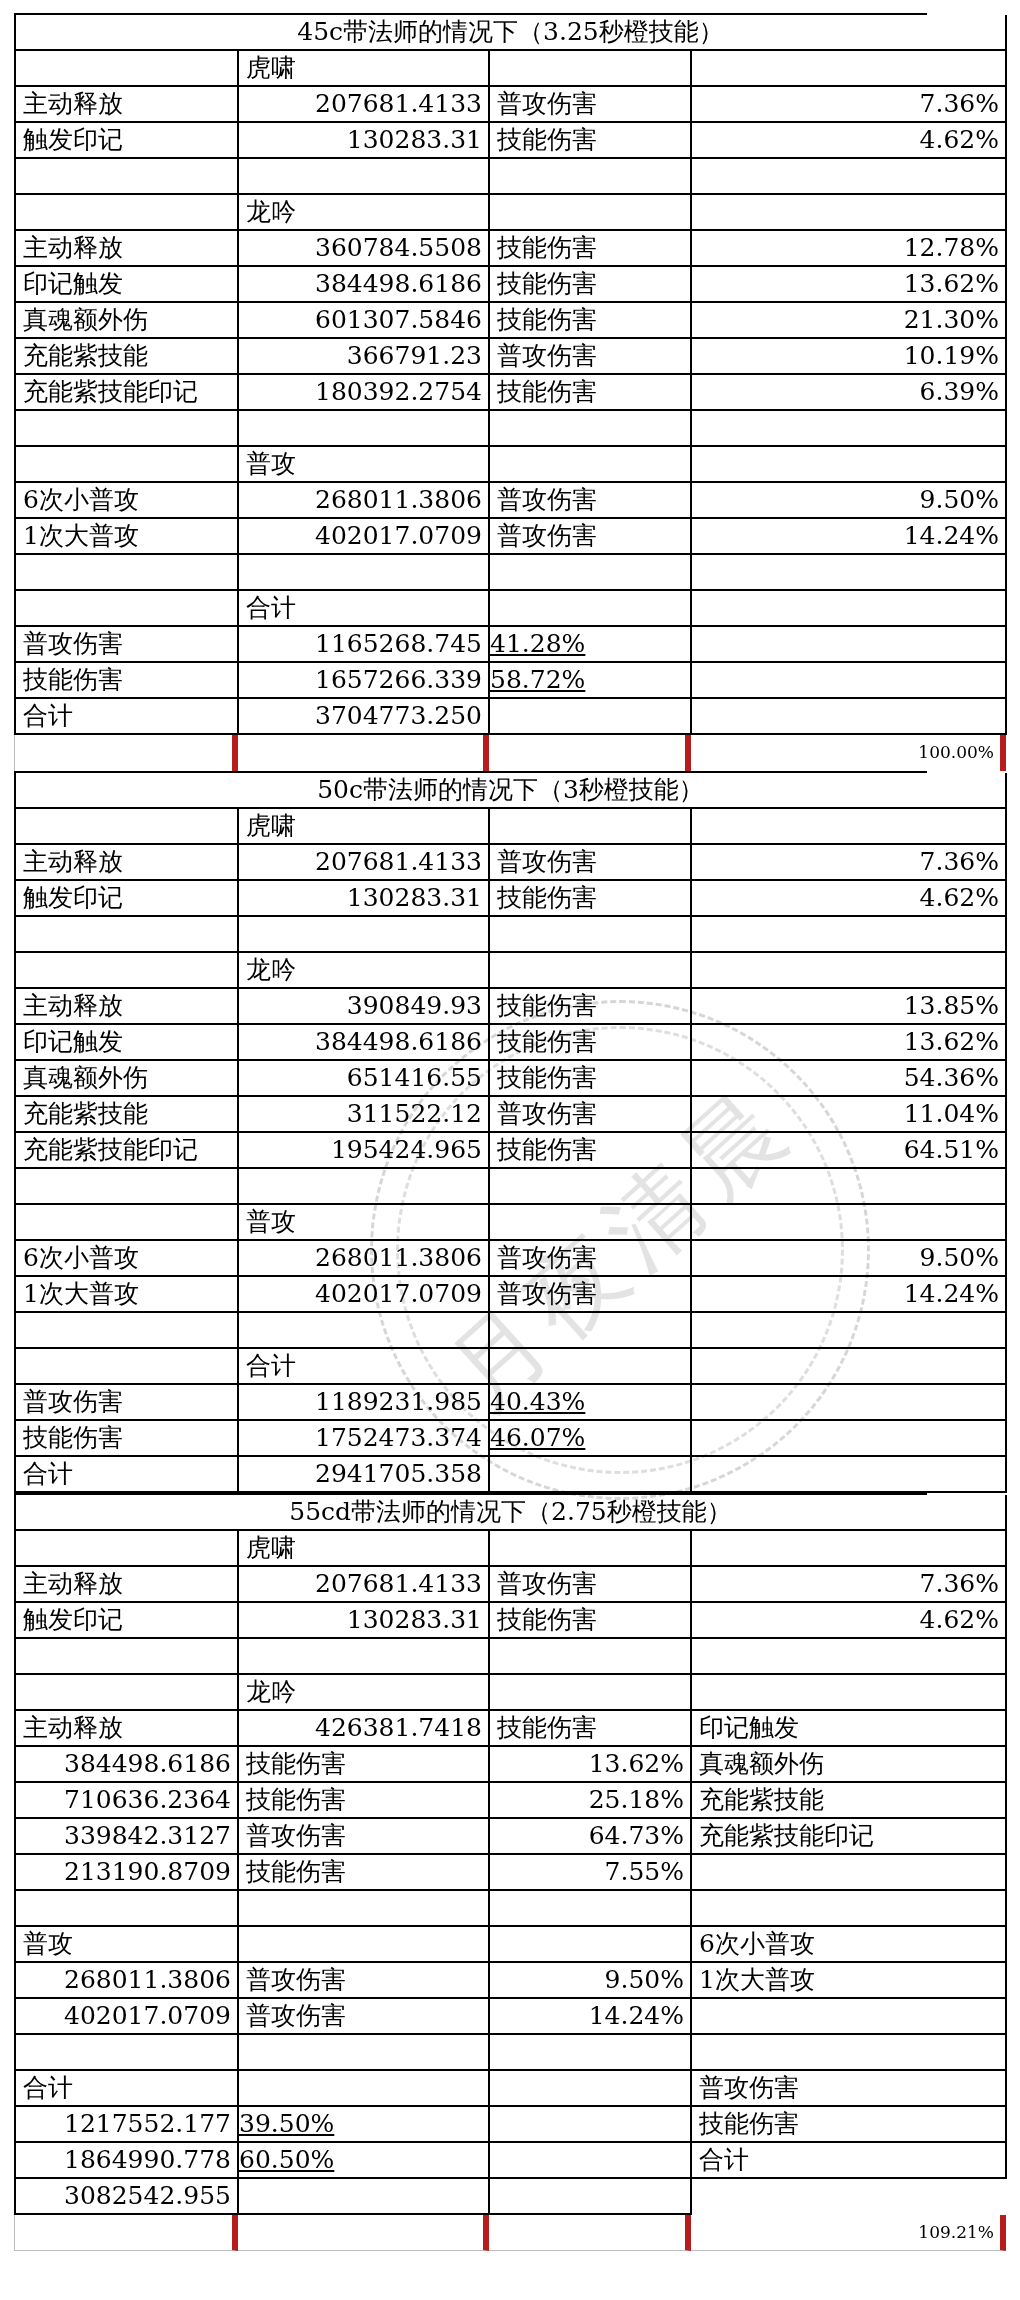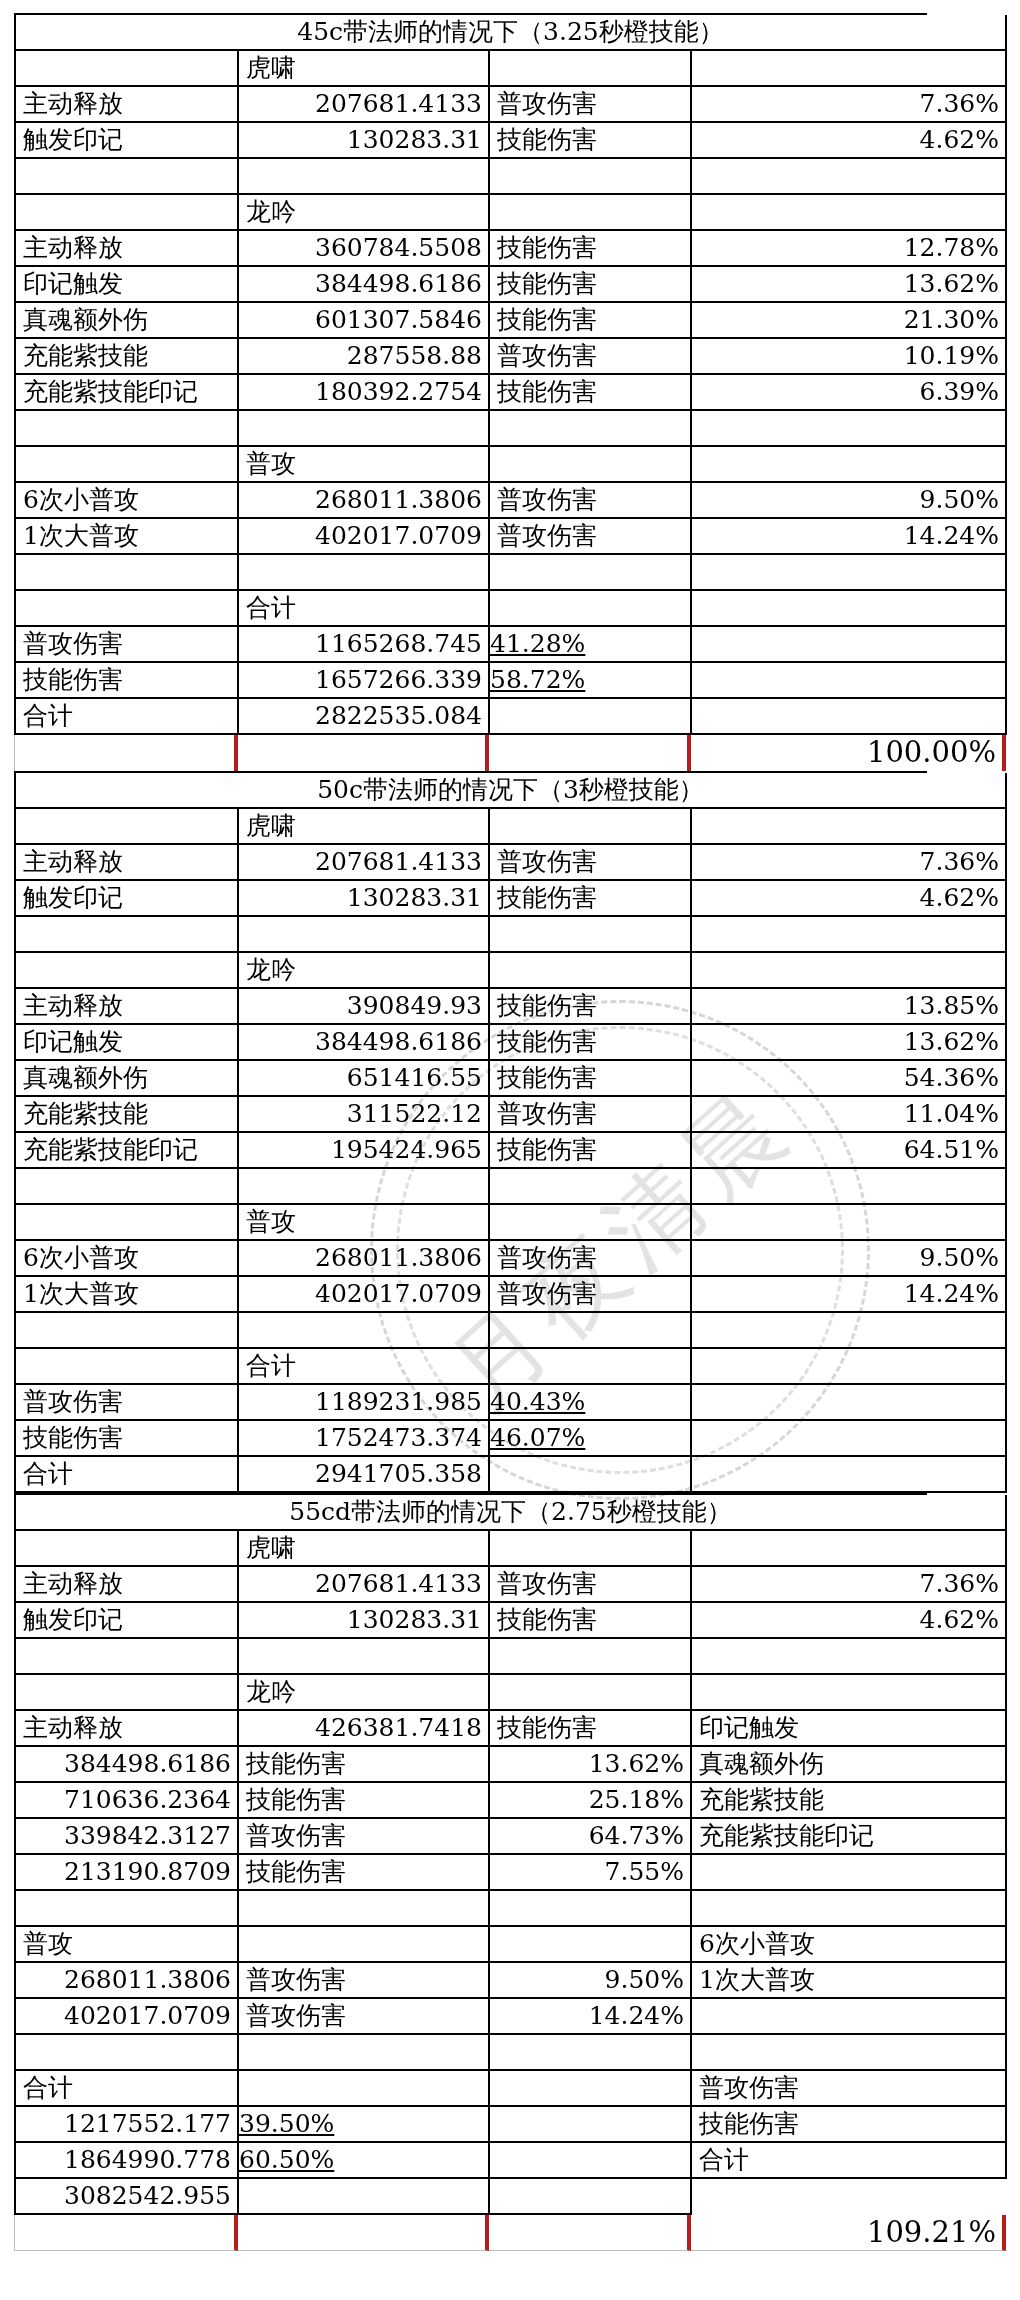--- a/index.html
+++ b/index.html
@@ -27,23 +27,23 @@
   .l{padding-left:7px;text-align:left;}
   .r{padding-right:6px;text-align:right;}
   .share{padding-right:0;text-align:left;text-decoration:underline;}
   .seprow{
     display:grid;
     grid-template-columns:223px 251px 202px 315px;
     grid-auto-rows:36px;
     border-left:1px solid #bdbdbd;
   }
   .seprow > div{
-    border-right:4px solid #b91c1c;
+    border-right:6px solid #b91c1c;
     box-sizing:border-box;
-    font-size:29px;line-height:35px;
+    font-size:17px;line-height:35px;
     white-space:nowrap;overflow:hidden;
   }
   .seprow.last > div{border-bottom:1px solid #bdbdbd;}
   
   #watermark{
     position:absolute;left:370px;top:1000px;width:500px;height:500px;
     z-index:3;pointer-events:none;
   }
   .wm-circle{position:absolute;border-radius:50%;border:3px dashed rgba(0,0,0,0.16);}
   .wm-circle.outer{left:0;top:0;right:0;bottom:0;}
@@ -93,21 +93,21 @@
       <div class="r">12.78%</div>
       <div class="l">印记触发</div>
       <div class="r">384498.6186</div>
       <div class="l">技能伤害</div>
       <div class="r">13.62%</div>
       <div class="l">真魂额外伤</div>
       <div class="r">601307.5846</div>
       <div class="l">技能伤害</div>
       <div class="r">21.30%</div>
       <div class="l">充能紫技能</div>
-      <div class="r">287558.88</div>
+      <div class="r">366791.23</div>
       <div class="l">普攻伤害</div>
       <div class="r">10.19%</div>
       <div class="l">充能紫技能印记</div>
       <div class="r">180392.2754</div>
       <div class="l">技能伤害</div>
       <div class="r">6.39%</div>
       <div></div>
       <div></div>
       <div></div>
       <div></div>
@@ -133,21 +133,21 @@
       <div></div>
       <div class="l">普攻伤害</div>
       <div class="r">1165268.745</div>
       <div class="share">41.28%</div>
       <div></div>
       <div class="l">技能伤害</div>
       <div class="r">1657266.339</div>
       <div class="share">58.72%</div>
       <div></div>
       <div class="l">合计</div>
-      <div class="r">2822535.084</div>
+      <div class="r">3704773.250</div>
       <div></div>
       <div></div>
     </div>
     <div class="seprow">
       <div></div>
       <div></div>
       <div></div>
       <div class="r">100.00%</div>
     </div>
     <div class="block">

